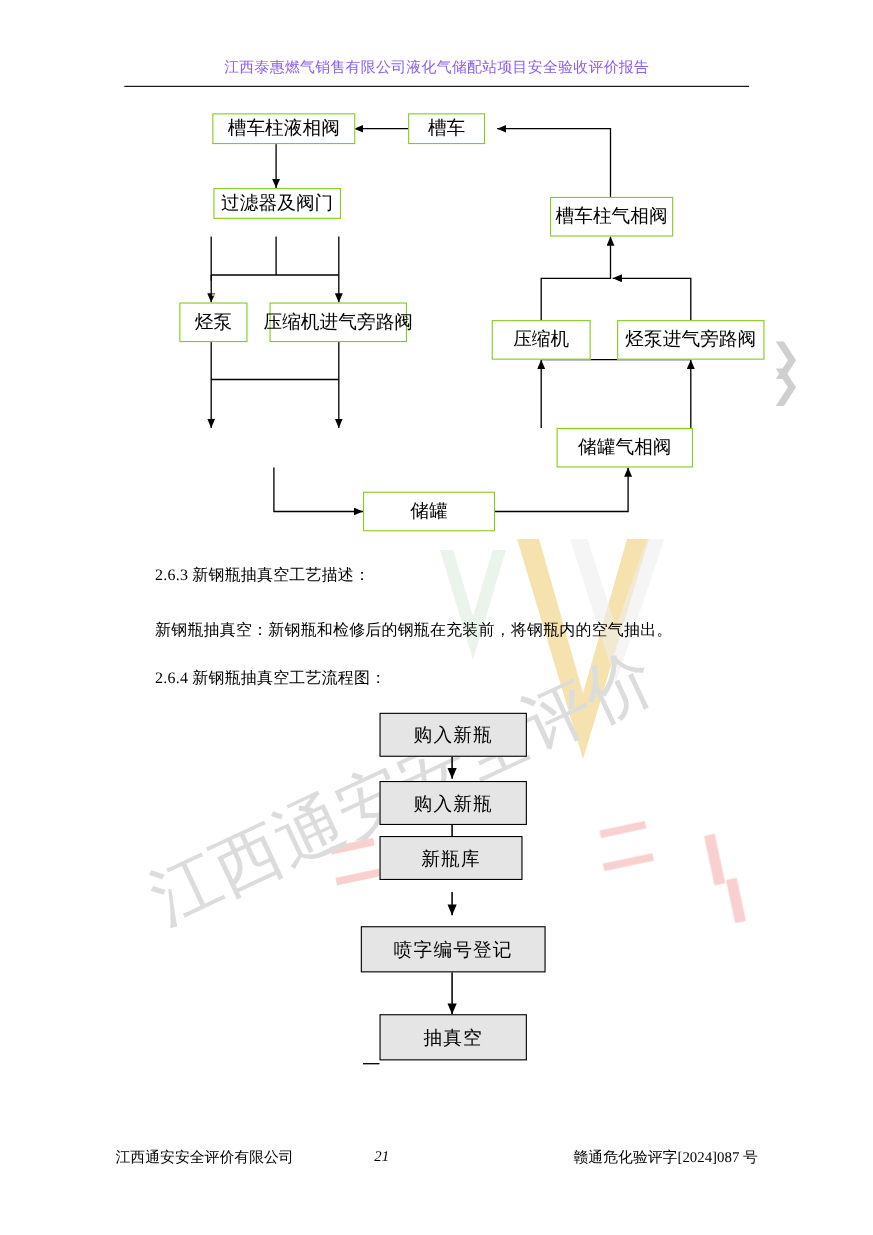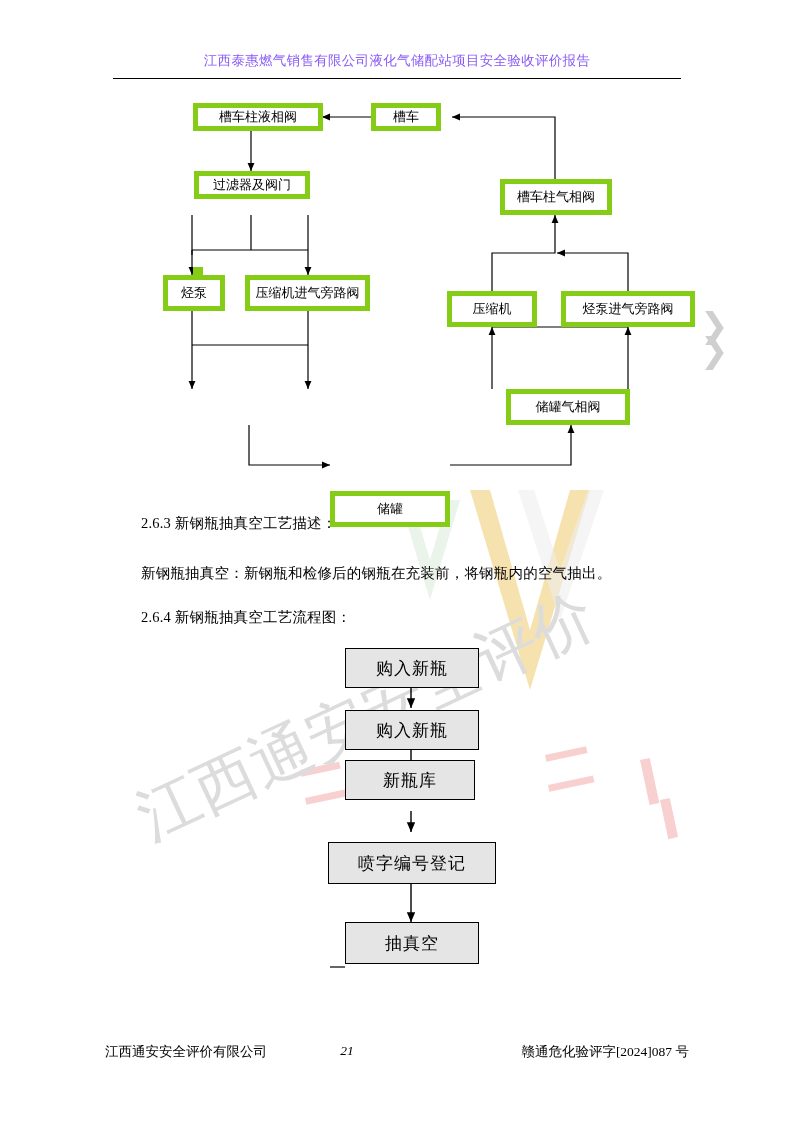--- a/index.html
+++ b/index.html
@@ -55,23 +55,23 @@
     position: absolute;
     left: 0;
     top: 95px;
     width: 794px;
     height: 400px;
     z-index: 2;
   }
   .node {
     position: absolute;
     box-sizing: border-box;
-    border: 5px solid #84cc16;
+    border: 1px solid #84cc16;
     background: #ffffff;
-    font-size: 13px;
+    font-size: 17px;
     line-height: 1.1;
     text-align: center;
     display: flex;
     align-items: center;
     justify-content: center;
     white-space: nowrap;
     font-family: "Liberation Serif", "DejaVu Serif", serif;
   }
 
   
@@ -222,21 +222,21 @@
 
     <div class="node" style="left:245px; top:180px; width:125px; height:36px;">压缩机进气旁路阀</div>
 
     <div class="node" style="left:447px; top:196px; width:90px; height:36px;">压缩机</div>
 
     <div class="node" style="left:561px; top:196px; width:134px; height:36px;">烃泵进气旁路阀</div>
 
 
     <div class="node" style="left:506px; top:294px; width:124px; height:36px;">储罐气相阀</div>
 
-    <div class="node" style="left:330px; top:352px; width:120px; height:36px;margin-top:44px;">储罐</div>
+    <div class="node" style="left:330px; top:352px; width:120px; height:36px;">储罐</div>
   </div>
 
   <div class="para" style="left:141px; top:513px;">2.6.3 新钢瓶抽真空工艺描述：</div>
 
   <div class="para" style="left:141px; top:563px;">新钢瓶抽真空：新钢瓶和检修后的钢瓶在充装前，将钢瓶内的空气抽出。</div>
 
   <div class="para" style="left:141px; top:607px;">2.6.4 新钢瓶抽真空工艺流程图：</div>
 
   <div class="flow2">
 

